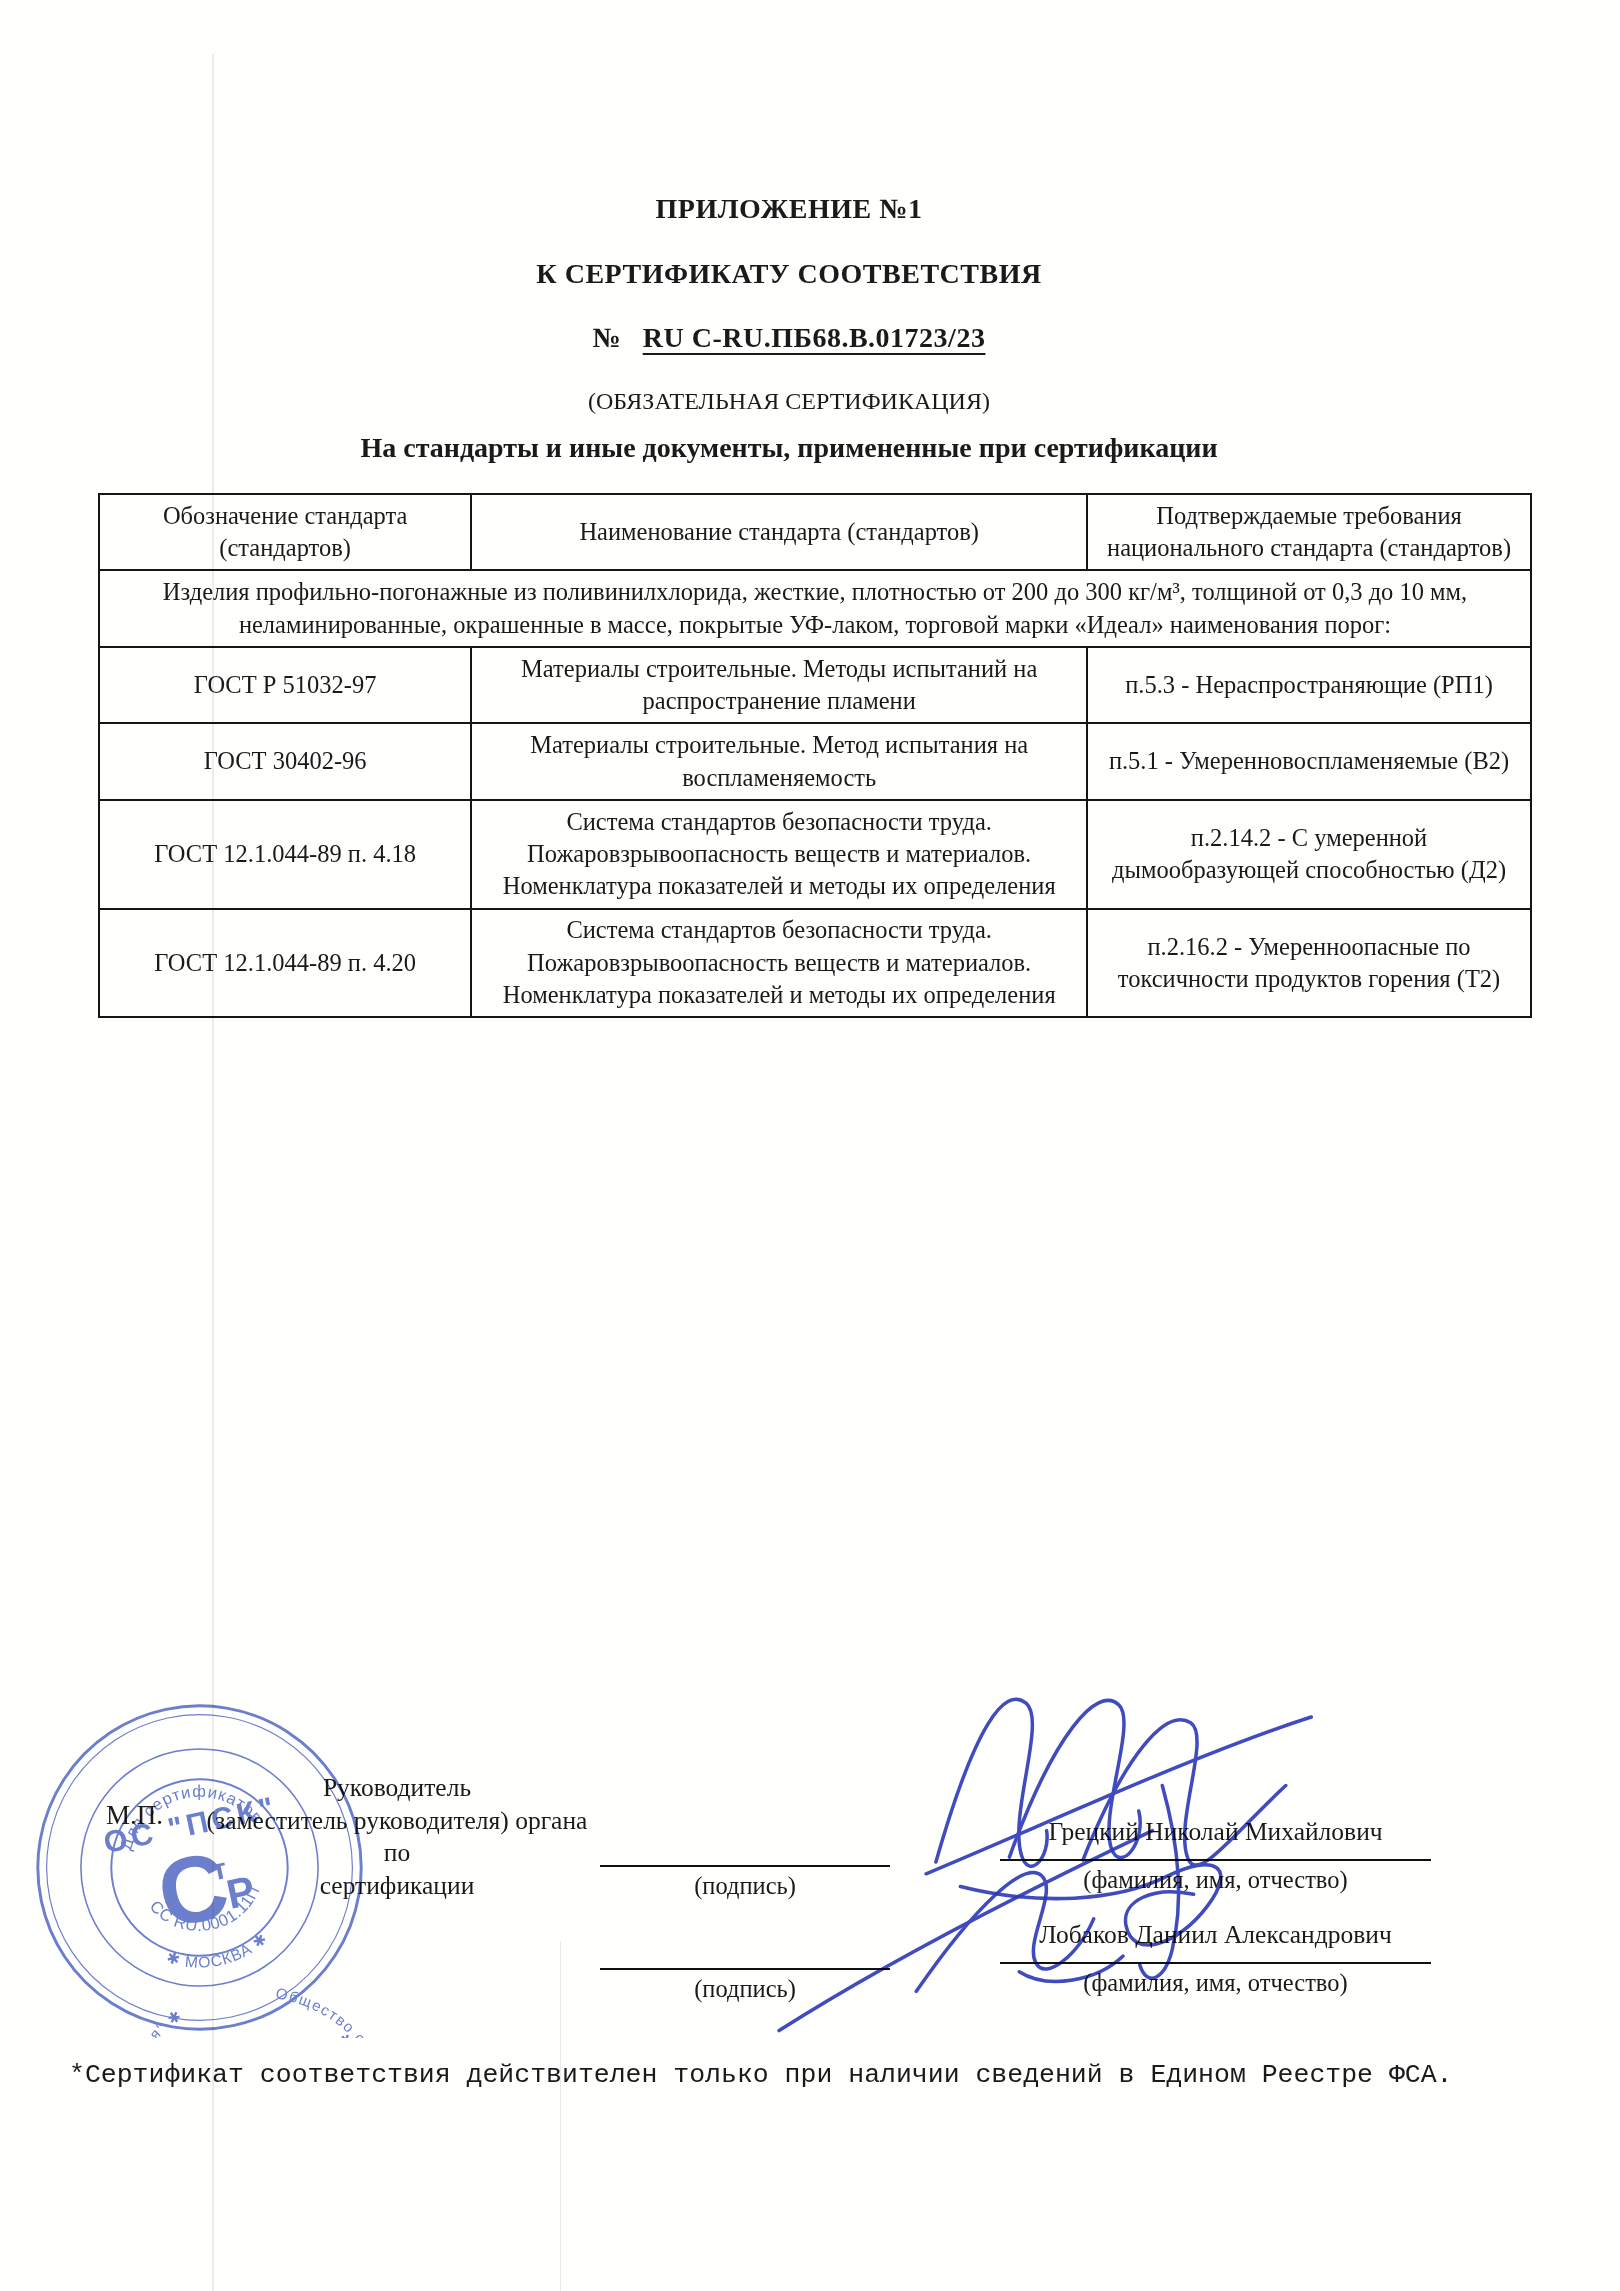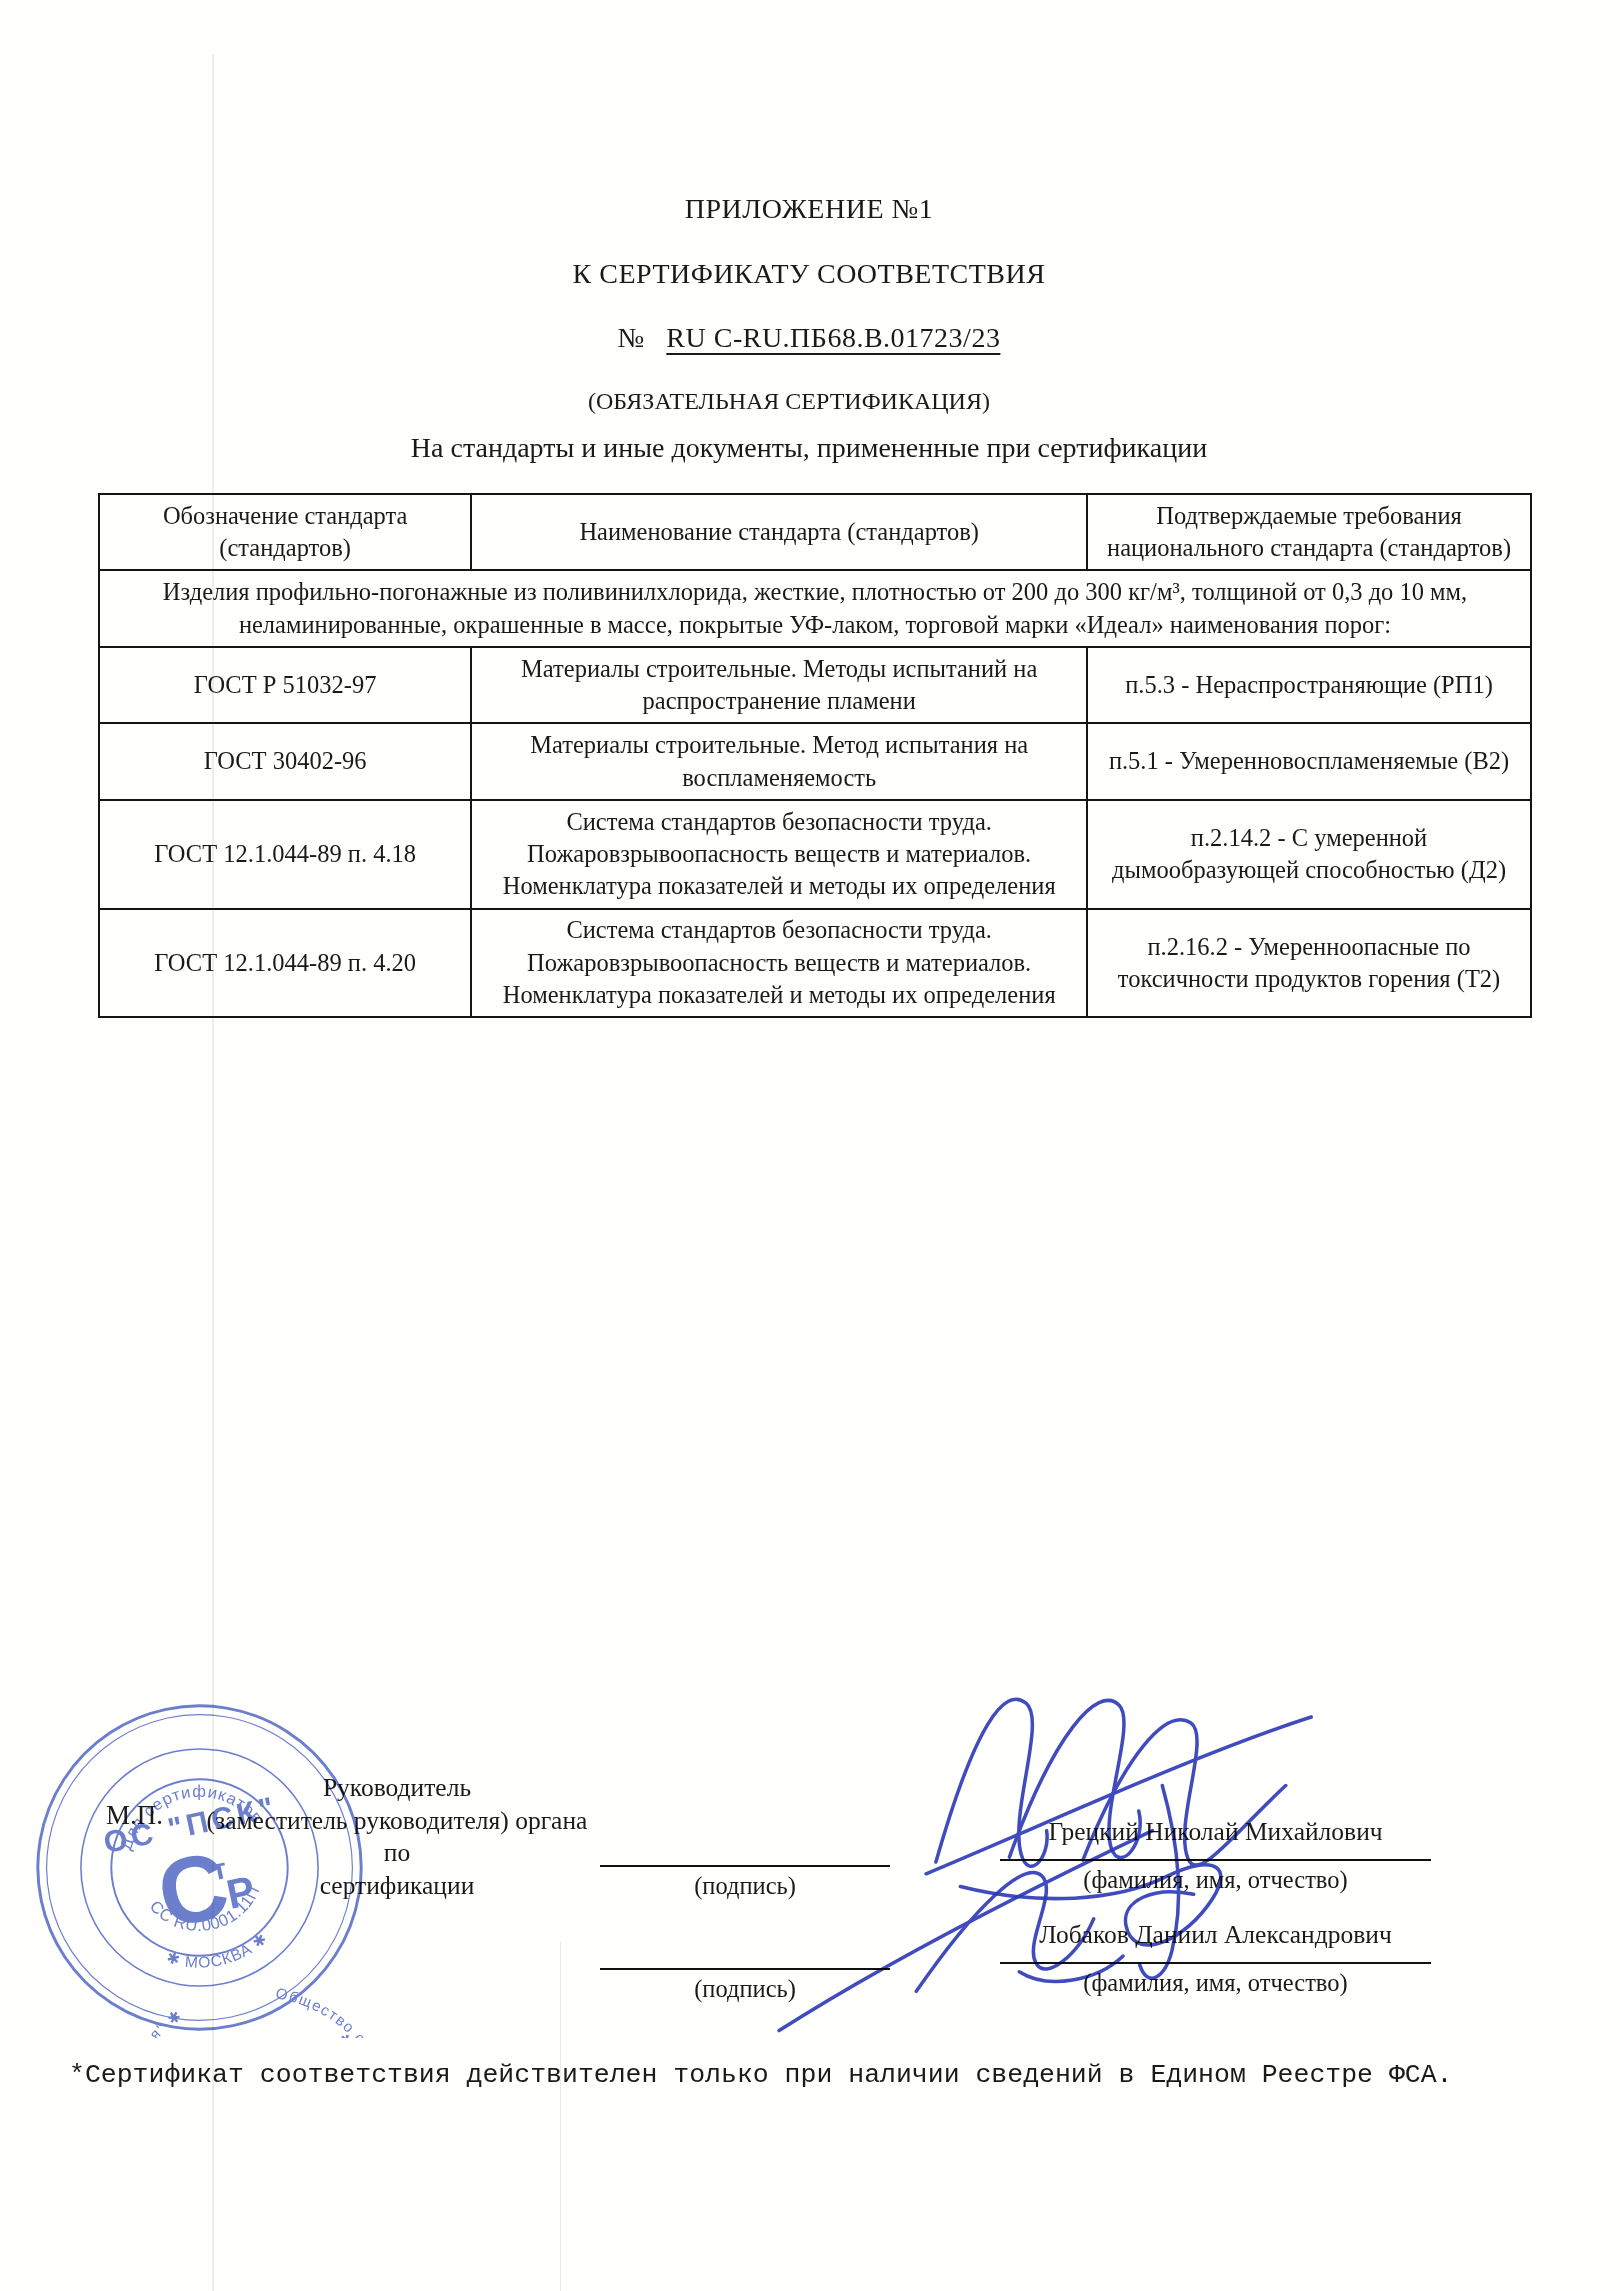--- a/index.html
+++ b/index.html
@@ -5,21 +5,21 @@
   html,body{margin:0;padding:0;background:#e8e8e8;}
   .page{
     position:relative;
     width:1620px;height:2292px;
     background:#fffffe;
     font-family:"Liberation Serif", serif;
     color:#1a1a1a;
     overflow:hidden;
   }
   .centered-block{position:absolute;left:0;width:1578px;text-align:center;}
-  .t-bold{font-weight:normal;padding-left:20px;}
+  .t-bold{font-weight:bold;}
   .title-main{font-size:28px;letter-spacing:0.5px;}
   .cert-type{font-size:24px;}
   .underline{text-decoration:underline;text-underline-offset:5.9px;text-decoration-thickness:2px;margin-left:14px;}
   .subtitle{font-size:28px;}
 
   
   .tbl-wrap{position:absolute;left:98px;top:493px;width:1434px;}
   table.standards{
     width:100%;border-collapse:collapse;table-layout:fixed;
     font-size:24.5px;line-height:1.32;

